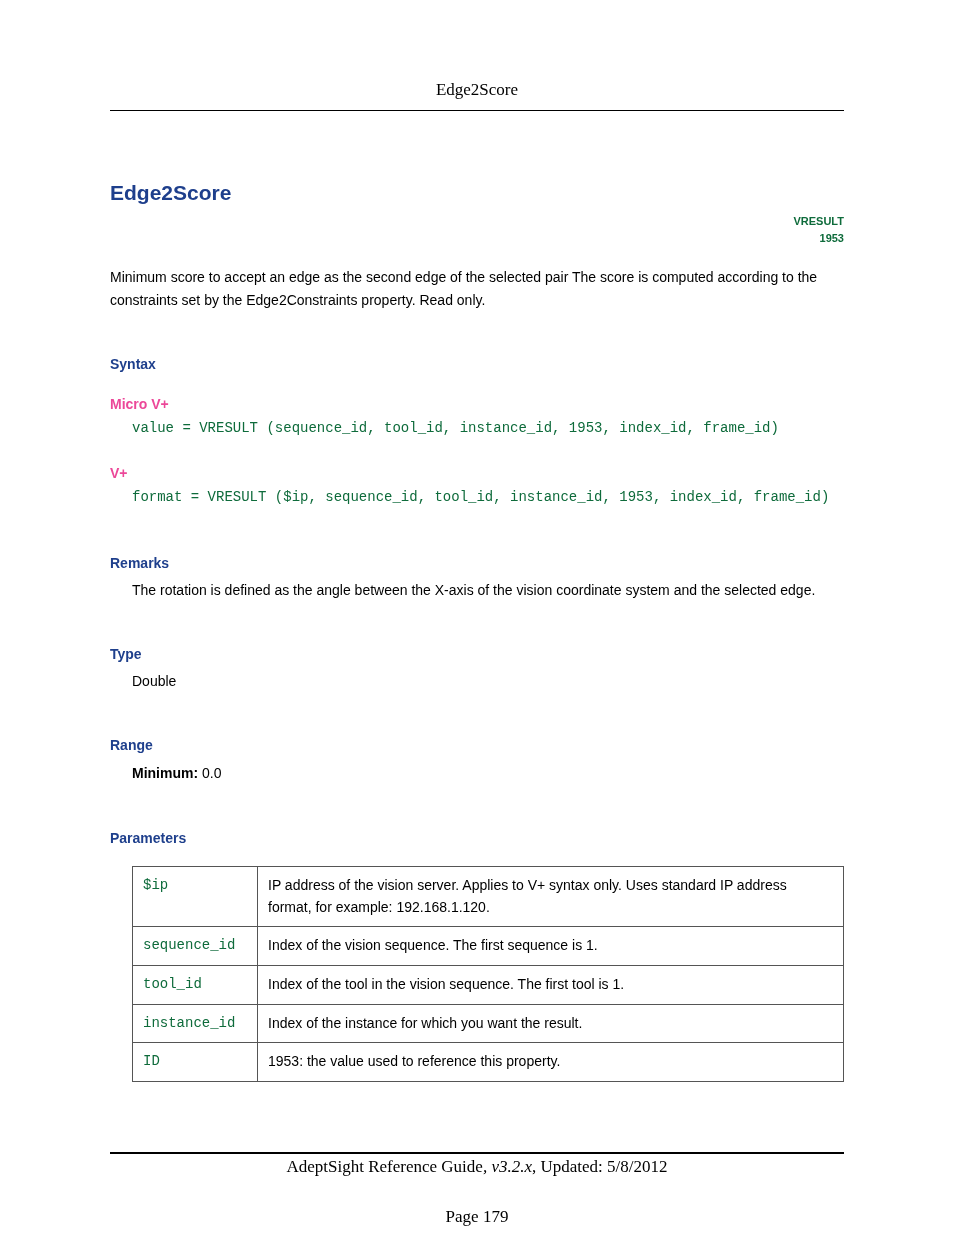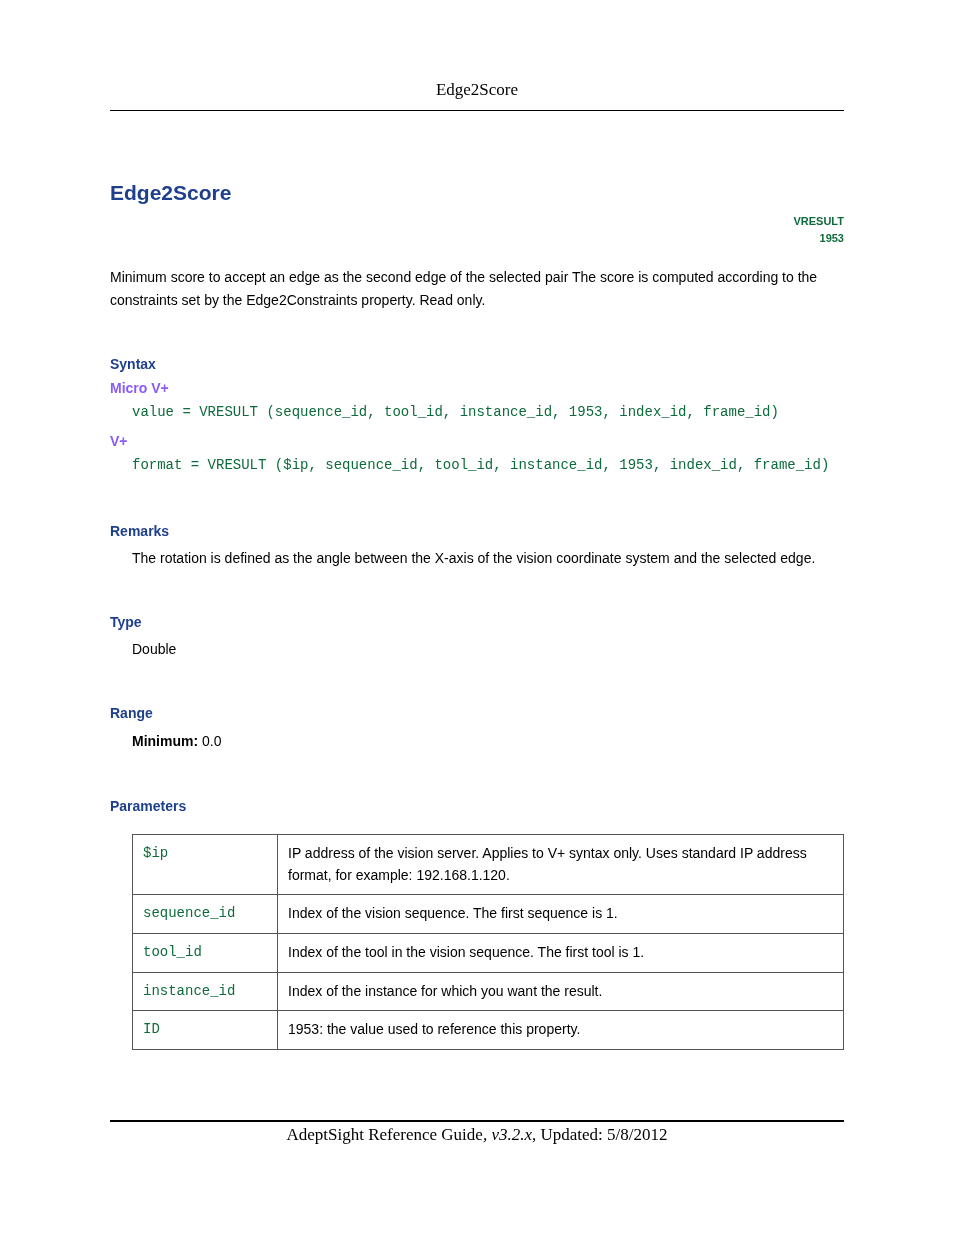--- a/index.html
+++ b/index.html
@@ -53,22 +53,22 @@
   .section-heading {
     font-size: 14px;
     font-weight: bold;
     color: #1e3f8c;
     margin-top: 44px;
     margin-bottom: 8px;
   }
   .sub-label {
     font-size: 14px;
     font-weight: bold;
-    color: #8b5cf6;
-    margin-top: 8px;
+    color: #ec4899;
+    margin-top: 24px;
     margin-bottom: 4px;
   }
   .code-line {
     font-family: "Courier New", monospace;
     font-size: 14px;
     color: #0e6b3b;
     padding-left: 22px;
     line-height: 1.8;
     white-space: pre;
   }
@@ -95,21 +95,21 @@
     width: calc(100% - 22px);
     font-size: 14px;
   }
   table.params td {
     border: 1px solid #555;
     padding: 8px 10px;
     vertical-align: top;
     line-height: 1.55;
   }
   table.params td.pname {
-    width: 145px;
+    width: 125px;
     font-family: "Courier New", monospace;
     color: #0e6b3b;
   }
   .footer-rule {
     border-top: 2px solid #000;
     margin-top: 70px;
     padding-top: 3px;
     text-align: center;
   }
   .footer-guide {
@@ -184,15 +184,18 @@
         <td class="pname">ID</td>
         <td>1953: the value used to reference this property.</td>
       </tr>
     </tbody>
   </table>
 
   <div class="footer-rule">
     <div class="footer-guide">
       <span>AdeptSight Reference Guide</span><span class="ver">, <span>v3.2.x</span></span>, <span>Updated:</span> <span>5/8/2012</span>
     </div>
+    <div class="page-num">
+      <span>Page</span> <span>179</span>
+    </div>
   </div>
 
 </div>
 
 </body></html>

